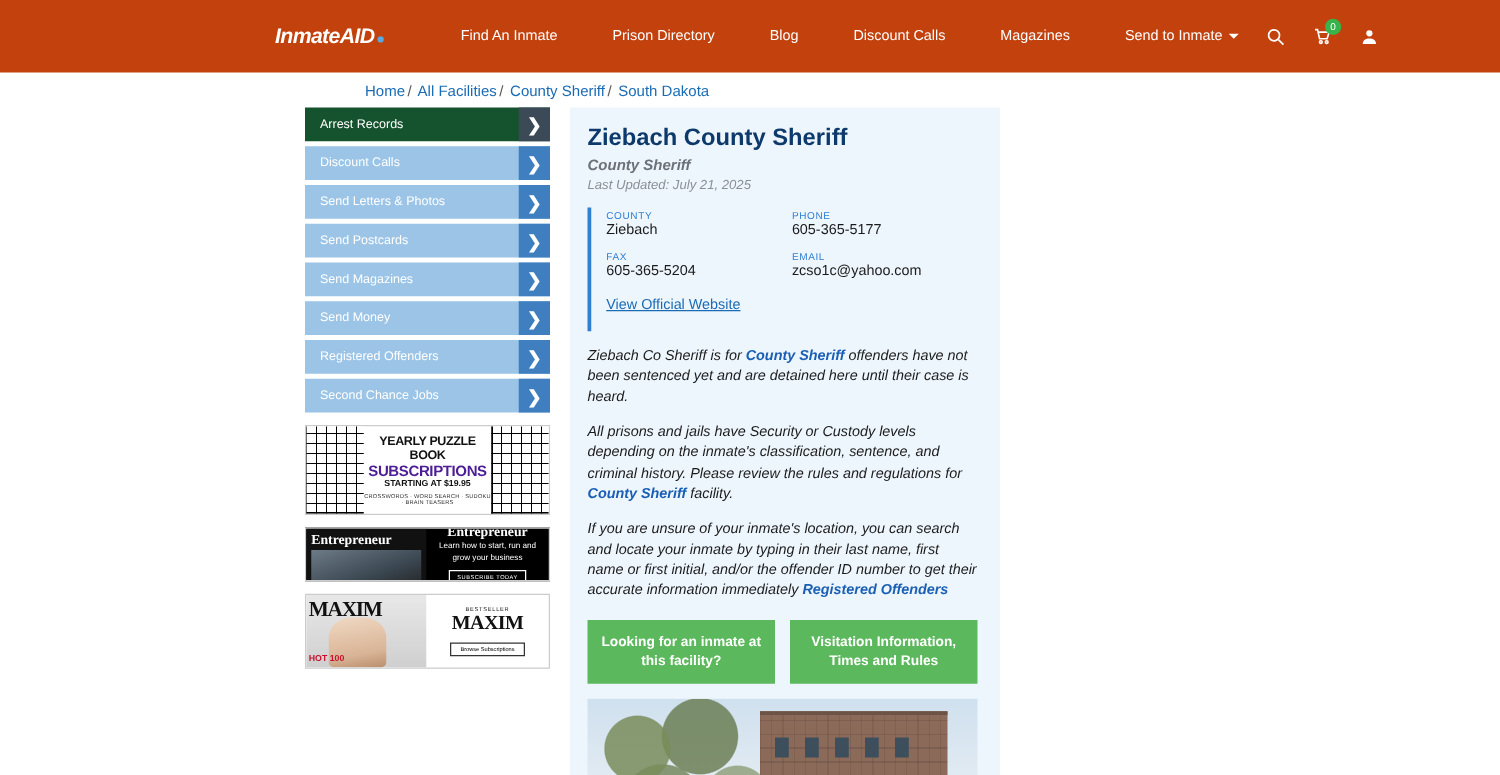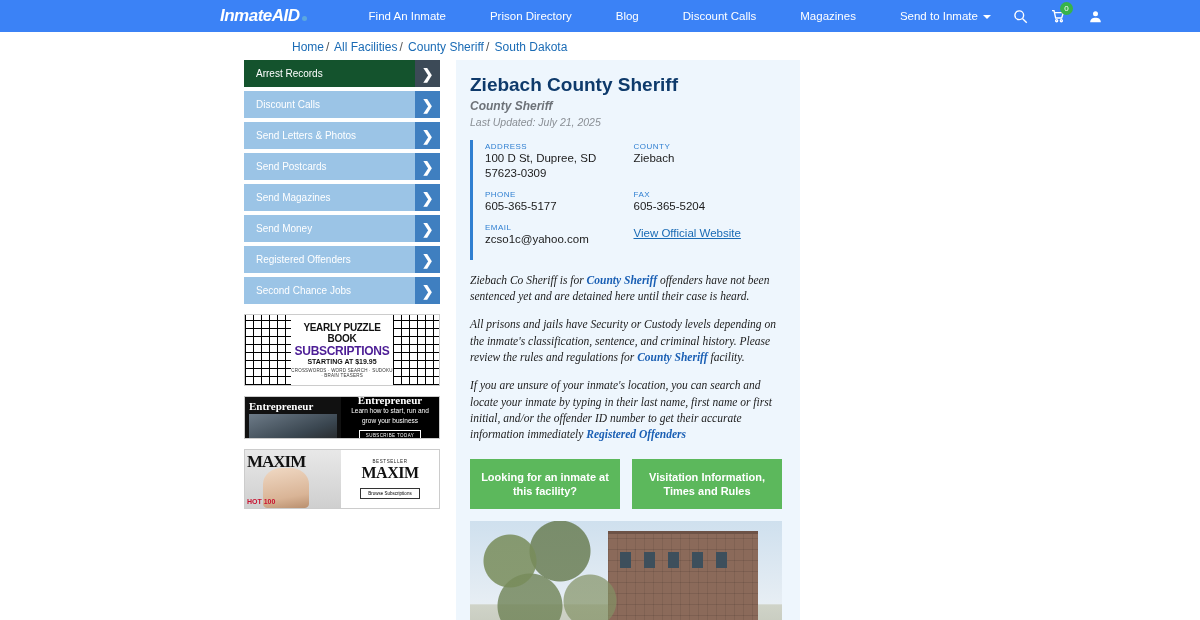--- a/index.html
+++ b/index.html
@@ -6,22 +6,22 @@
   html, body {
     margin: 0; padding: 0;
     width: 1200px; height: 620px;
     overflow: hidden;
     background: #ffffff;
     font-family: "Liberation Sans", sans-serif;
   }
 
   
   .navbar {
-    height: 32px;
-    background: #3b82f6;
+    height: 58px;
+    background: #c2410c;
     display: flex;
     align-items: center;
     padding: 0 16px;
     color: #ffffff;
   }
   .brand {
     margin-left: 204px;
     font-size: 17px;
     font-weight: bold;
     letter-spacing: -0.5px;
@@ -262,21 +262,20 @@
     font-size: 11.5px;
     color: #1a6bb5;
     text-decoration: underline;
   }
   .para {
     font-size: 11.5px;
     font-style: italic;
     color: #1b1b1b;
     line-height: 1.42;
     margin: 12px 0 0 0;
-    font-family: Liberation Serif, serif;
   }
   .para b, .para .lk {
     color: #1a5fb4;
     font-weight: bold;
     font-style: italic;
   }
   .cta-row {
     display: flex;
     gap: 12px;
     margin-top: 16px;
@@ -450,24 +449,20 @@
     </div>
   </div>
 
   <div class="main">
     <h1 class="fac-title">Ziebach County Sheriff</h1>
     <div class="fac-sub">County Sheriff</div>
     <div class="fac-updated">Last Updated: July 21, 2025</div>
 
     <div class="info-block">
       <div class="info-col">
-        <div class="info-label">ADDRESS</div>
-        <div class="info-value">100 D St, Dupree, SD 57623-0309</div>
-      </div>
-      <div class="info-col">
         <div class="info-label">COUNTY</div>
         <div class="info-value">Ziebach</div>
       </div>
       <div class="info-col">
         <div class="info-label">PHONE</div>
         <div class="info-value">605-365-5177</div>
       </div>
       <div class="info-col">
         <div class="info-label">FAX</div>
         <div class="info-value">605-365-5204</div>

